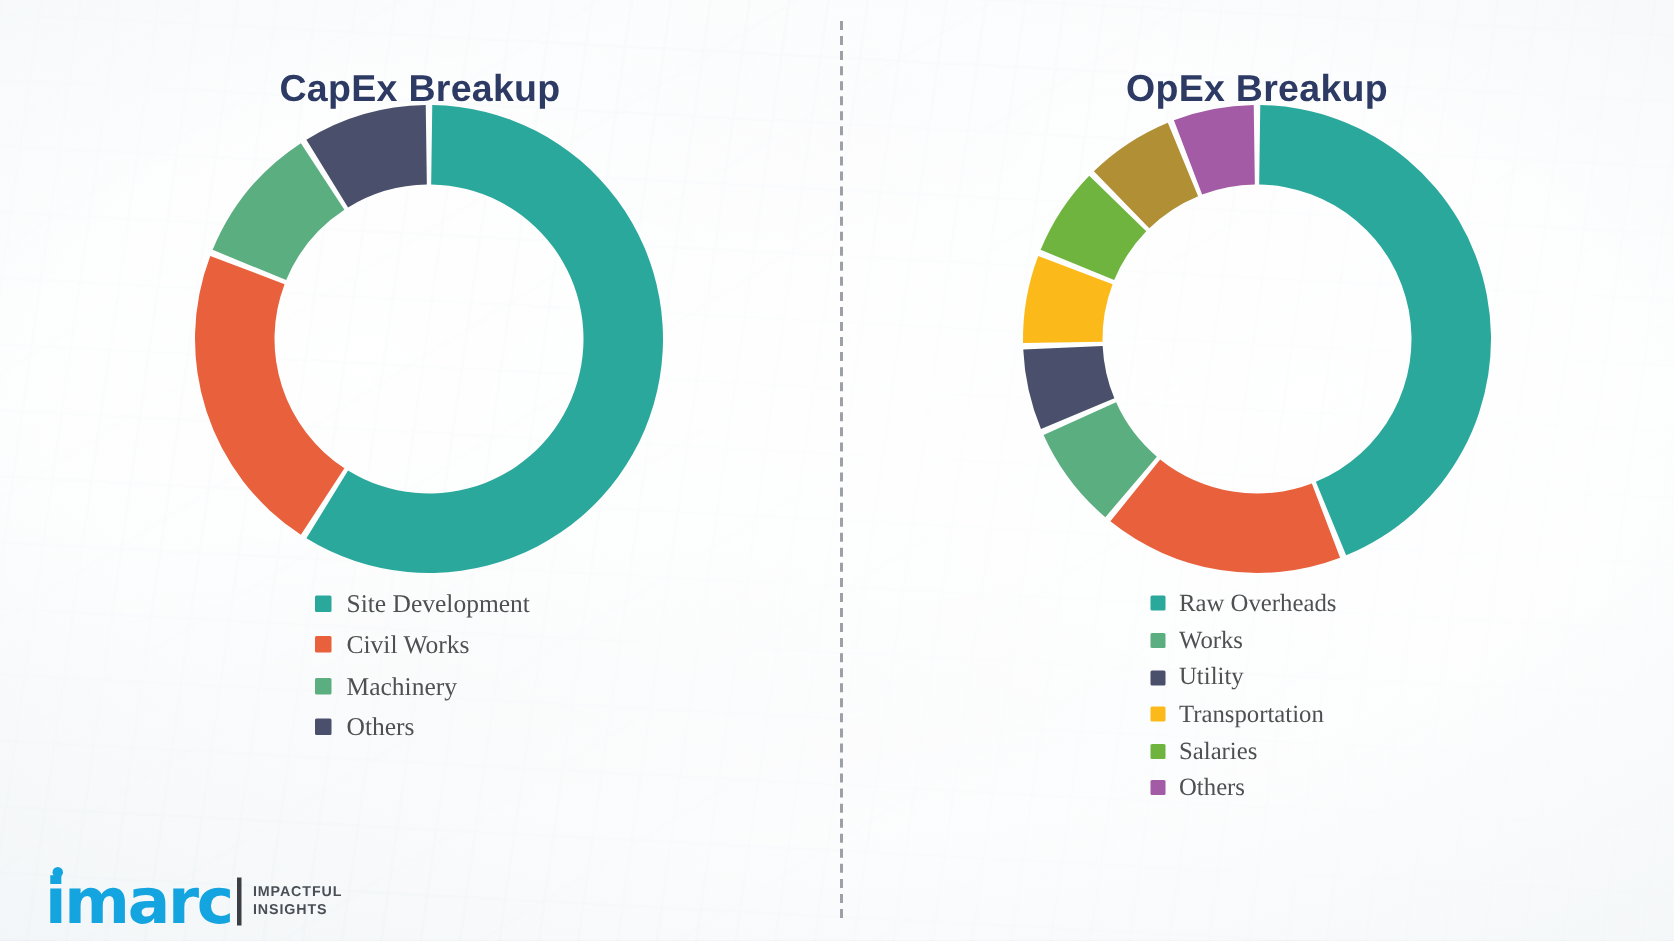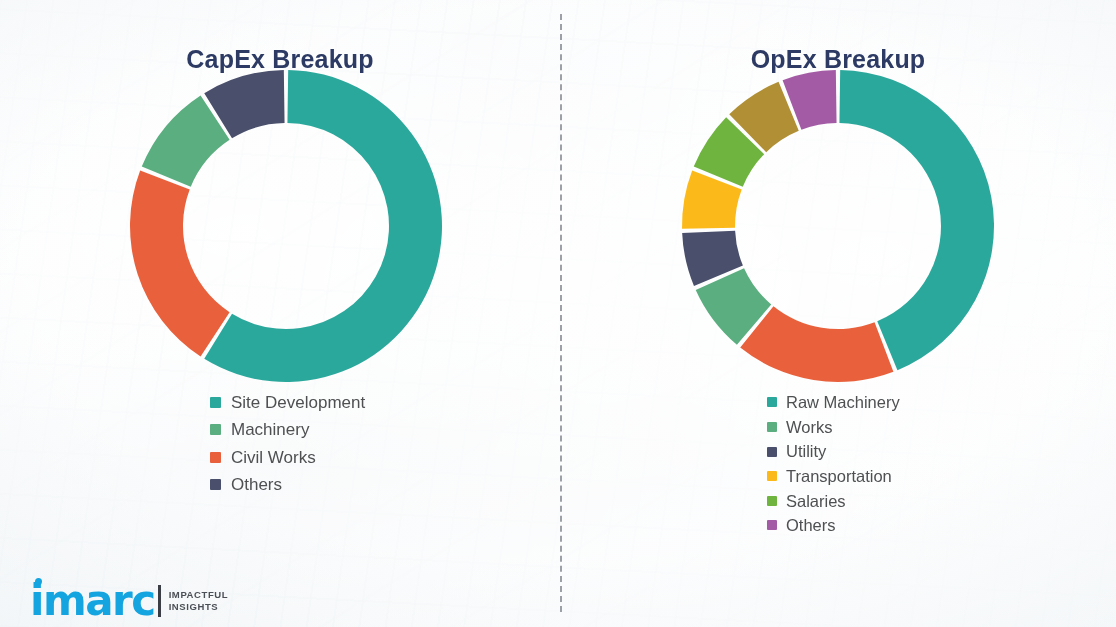--- a/index.html
+++ b/index.html
@@ -73,21 +73,21 @@
   .panel-left .panel-title  { top: 24px; }
   .panel-right .panel-title { top: 24px; }
 
   
   .donut-wrap { position: absolute; }
   .donut-wrap.left  { left: 128px; top: 68px; width: 316px; height: 316px; }
   .donut-wrap.right { left: 120px; top: 68px; width: 316px; height: 316px; }
   .donut-svg { display: block; width: 100%; height: 100%; }
 
   
-  .legend { position: absolute; }
+  .legend { position: absolute; font-family: Liberation Serif, serif; }
   .legend.left  { left: 210px; top: 392px; }
   .legend.right { left: 207px; top: 392px; }
 
   .legend-item {
     display: flex;
     align-items: center;
     margin-bottom: 6px;
   }
   .legend.right .legend-item { margin-bottom: 4px; }
 
@@ -175,26 +175,26 @@
           </g>
       </svg>
     </div>
 
     <div class="legend left" id="capex-legend">
         <div class="legend-item">
           <span class="legend-swatch" style="background: rgb(43, 168, 156);"></span>
           <span class="legend-label">Site Development</span>
         </div>
         <div class="legend-item">
+          <span class="legend-swatch" style="background: rgb(232, 97, 60);"></span>
+          <span class="legend-label">Civil Works</span>
+        </div>
+        <div class="legend-item">
           <span class="legend-swatch" style="background: rgb(91, 174, 127);"></span>
           <span class="legend-label">Machinery</span>
-        </div>
-        <div class="legend-item">
-          <span class="legend-swatch" style="background: rgb(232, 97, 60);"></span>
-          <span class="legend-label">Civil Works</span>
         </div>
         <div class="legend-item">
           <span class="legend-swatch" style="background: rgb(74, 79, 107);"></span>
           <span class="legend-label">Others</span>
         </div>
       </div>
   </section>
 
   <section class="panel panel-right">
     <h2 class="panel-title">OpEx Breakup</h2>
@@ -210,21 +210,21 @@
             <path d="M 13.770818756479173 98.55302128935719 A 156 156 0 0 1 46.16194520652468 49.24224395468795 L 84.15820741200027 86.19199440597986 A 103 103 0 0 0 62.77175853793176 118.74975123592174 Z" fill="#6fb43f"></path>
             <path d="M 49.24224395468791 46.161945206524706 A 156 156 0 0 1 98.55302128935713 13.770818756479173 L 118.7497512359217 62.771758537931774 A 103 103 0 0 0 86.19199440597984 84.1582074120003 Z" fill="#b08f35"></path>
             <path d="M 102.60331386433052 12.167194482221788 A 156 156 0 0 1 155.8218998670933 2.0152062545485308 L 156.56189542506803 55.01004002704167 A 103 103 0 0 0 121.42398287196181 61.71295533121054 Z" fill="#a35ba5"></path>
           </g>
       </svg>
     </div>
 
     <div class="legend right" id="opex-legend">
         <div class="legend-item">
           <span class="legend-swatch" style="background: rgb(43, 168, 156);"></span>
-          <span class="legend-label">Raw Machinery</span>
+          <span class="legend-label">Raw Overheads</span>
         </div>
         <div class="legend-item">
           <span class="legend-swatch" style="background: rgb(91, 174, 127);"></span>
           <span class="legend-label">Works</span>
         </div>
         <div class="legend-item">
           <span class="legend-swatch" style="background: rgb(74, 79, 107);"></span>
           <span class="legend-label">Utility</span>
         </div>
         <div class="legend-item">

